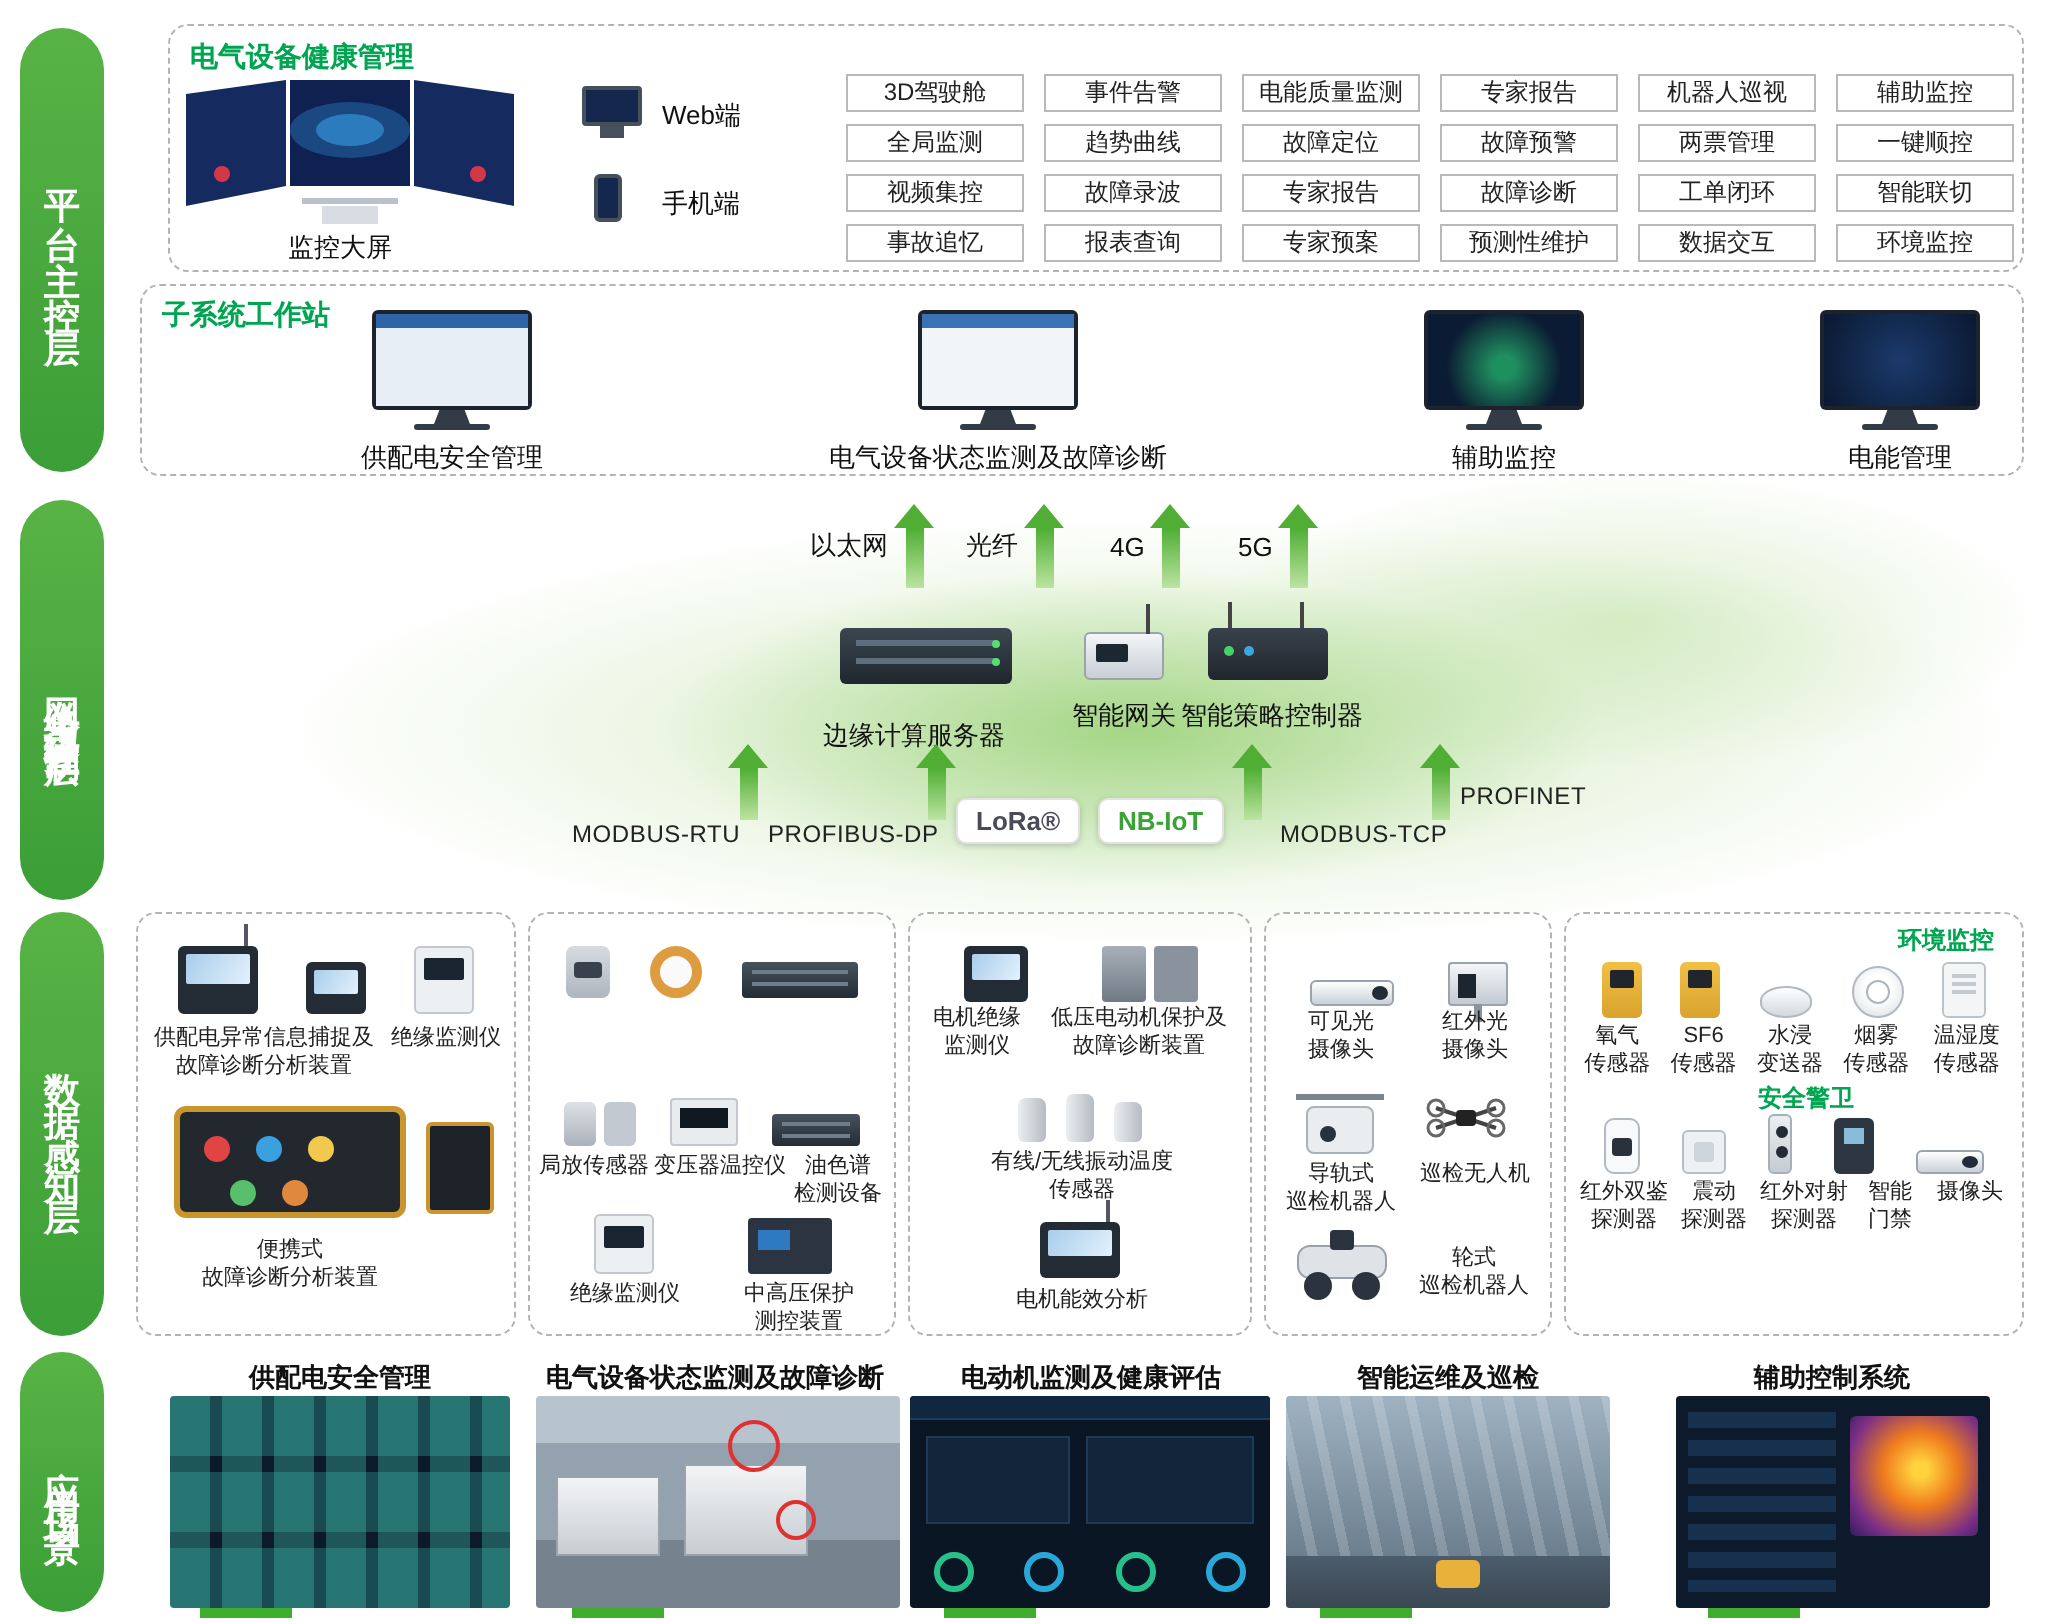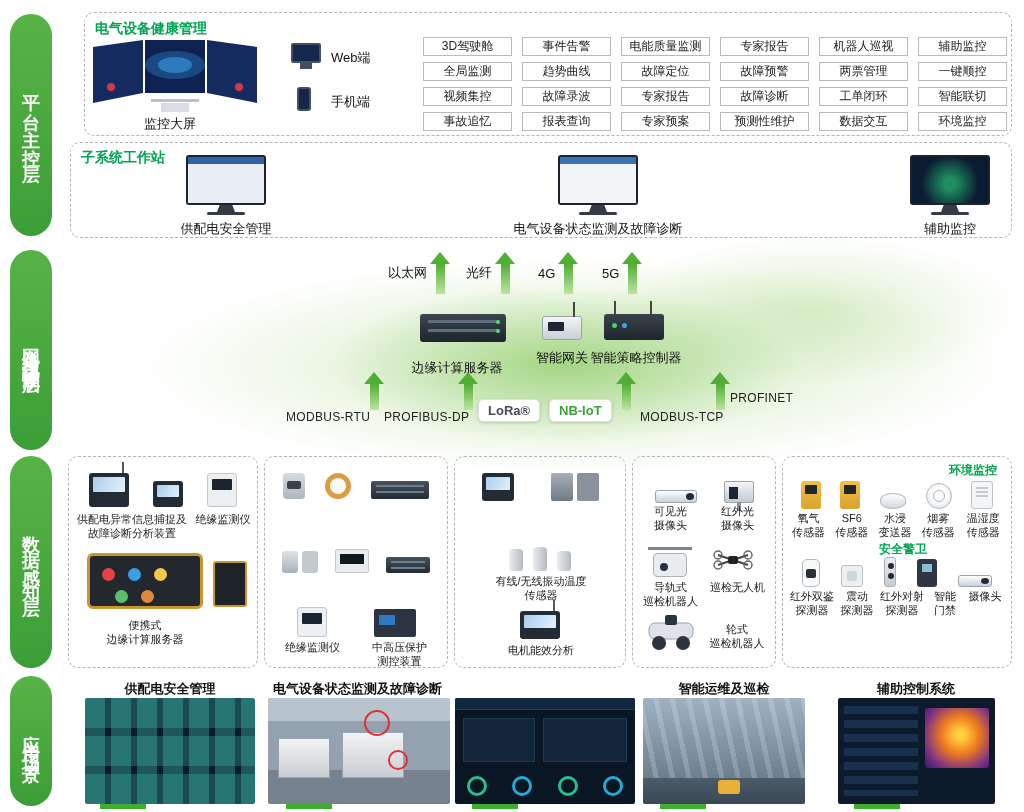--- a/index.html
+++ b/index.html
@@ -35,21 +35,21 @@
   
   .wsrow { position:absolute; display:flex; justify-content:space-between; align-items:flex-start; }
   .ws { display:flex; flex-direction:column; align-items:center; }
   .mon { width:80px; height:50px; background:#1d232c; border-radius:3px; padding:2px; }
   .mscr { width:100%; height:100%; }
   .mstand { width:18px; height:7px; background:#333b46; clip-path:polygon(15% 0,85% 0,100% 100%,0 100%); }
   .mbase { width:38px; height:3px; background:#333b46; border-radius:2px; }
   .wlabel { margin-top:5px; font-size:13px; color:#111; white-space:nowrap; }
 
   
-  .uplink { position:absolute; display:flex; align-items:center; gap:3px; }
+  .uplink { position:absolute; display:flex; align-items:center; gap:3px;margin-left:17px; }
   .uparrow { display:flex; flex-direction:column; align-items:center; }
   .uparrow.abs { position:absolute; }
   .uparrow .head { width:0; height:0; border-left:10px solid transparent; border-right:10px solid transparent; border-bottom:12px solid #4fae33; }
   .uparrow .body { width:9px; background:linear-gradient(180deg,#4fae33,#bce4a1); }
   .nlabel { font-size:13px; color:#111; white-space:nowrap; }
   .plabel { position:absolute; font-size:12px; color:#222; letter-spacing:.3px; white-space:nowrap; }
   .badge { position:absolute; background:#fff; border:1px solid #e2e2e2; border-radius:5px; box-shadow:0 1px 3px rgba(0,0,0,.18); font-size:13px; font-weight:bold; padding:3px 9px; white-space:nowrap; color:#4a4a58; }
   .badge.green { color:#3aa335; }
 
   
@@ -235,20 +235,28 @@
         <div class="wlabel">电气设备状态监测及故障诊断</div>
       </div>
       <div class="ws" style="width:90px">
         <div class="mon">
             <div class="mscr" style="background:radial-gradient(circle at 50% 58%, #1f8f5f 12%, #0b1b33 62%)"></div>
           </div>
         <div class="mstand"></div>
           <div class="mbase"></div>
         <div class="wlabel">辅助监控</div>
       </div>
+      <div class="ws" style="width:90px">
+        <div class="mon">
+            <div class="mscr" style="background:radial-gradient(circle at 50% 50%, #1b3a6b, #0a1830)"></div>
+          </div>
+        <div class="mstand"></div>
+          <div class="mbase"></div>
+        <div class="wlabel">电能管理</div>
+      </div>
     </div>
   </div>
 
   <div class="uplink" style="left:388px;top:252px">
     <span class="nlabel">以太网</span>
     <span class="uparrow">
         <span class="head"></span>
         <span class="body" style="height:30px"></span>
       </span>
   </div>
@@ -309,49 +317,61 @@
       <span class="ic ic-pm ant" style="width:40px;height:34px"></span>
       <span class="ic ic-pm" style="width:30px;height:26px"></span>
       <span class="ic ic-wd" style="width:30px;height:34px"></span>
     </div>
     <div class="albl" style="left:4px;top:56px;width:118px">供配电异常信息捕捉及
 故障诊断分析装置</div>
     <div class="albl" style="left:122px;top:56px;width:64px">绝缘监测仪</div>
     <span class="ic-portable" style="left:18px;top:96px;width:116px;height:56px"></span>
     <span class="ic-tablet" style="left:144px;top:104px;width:34px;height:46px"></span>
     <div class="albl" style="left:14px;top:162px;width:124px">便携式
-边缘计算服务器</div>
+故障诊断分析装置</div>
   </div>
 
   <div class="dbox" style="left:264px;top:456px;width:184px;height:212px">
     <div class="prow" style="top:10px;height:32px">
       <span class="ic ic-clamp" style="width:22px;height:26px"></span>
       <span class="ic ic-ring" style="width:26px;height:26px"></span>
       <span class="ic ic-rk" style="width:58px;height:18px"></span>
     </div>
     <div class="prow" style="top:88px;height:28px">
       <span class="ic ic-pd" style="width:16px;height:22px;box-shadow:20px 0 0 #c2c9d0;margin-right:20px"></span>
       <span class="ic ic-tc" style="width:34px;height:24px"></span>
       <span class="ic ic-rk" style="width:44px;height:16px"></span>
     </div>
+    <div class="lrow" style="top:120px">
+      <span class="lbl" style="width:56px">局放传感器</span>
+      <span class="lbl" style="width:70px">变压器温控仪</span>
+      <span class="lbl" style="width:48px">油色谱
+检测设备</span>
+    </div>
     <div class="prow" style="top:150px;height:30px">
       <span class="ic ic-wd" style="width:30px;height:30px"></span>
       <span class="ic ic-prot" style="width:42px;height:28px"></span>
     </div>
     <div class="lrow" style="top:184px">
       <span class="lbl" style="width:70px">绝缘监测仪</span>
       <span class="lbl" style="width:70px">中高压保护
 测控装置</span>
     </div>
   </div>
 
   <div class="dbox" style="left:454px;top:456px;width:172px;height:212px">
     <div class="prow" style="top:12px;height:32px">
       <span class="ic ic-pm" style="width:32px;height:28px"></span>
       <span class="ic ic-cont" style="width:22px;height:28px;box-shadow:26px 0 0 #8a939d;margin-right:26px"></span>
+    </div>
+    <div class="lrow" style="top:46px">
+      <span class="lbl" style="width:56px">电机绝缘
+监测仪</span>
+      <span class="lbl" style="width:100px">低压电动机保护及
+故障诊断装置</span>
     </div>
     <div class="prow" style="top:88px;height:26px;justify-content:center;gap:10px">
       <span class="ic ic-cyl" style="width:14px;height:22px"></span>
       <span class="ic ic-cyl" style="width:14px;height:24px"></span>
       <span class="ic ic-cyl" style="width:14px;height:20px"></span>
     </div>
     <div class="albl" style="left:20px;top:118px;width:132px">有线/无线振动温度
 传感器</div>
     <div class="prow" style="top:152px;height:30px;justify-content:center">
       <span class="ic ic-pm ant" style="width:40px;height:28px"></span>
@@ -438,20 +458,21 @@
       <span class="lbl" style="width:46px">红外对射
 探测器</span>
       <span class="lbl" style="width:32px">智能
 门禁</span>
       <span class="lbl" style="width:40px">摄像头</span>
     </div>
   </div>
 
   <div class="applabel" style="left:85px;width:170px">供配电安全管理</div>
   <div class="applabel" style="left:250px;width:215px">电气设备状态监测及故障诊断</div>
+  <div class="applabel" style="left:448px;width:195px">电动机监测及健康评估</div>
   <div class="applabel" style="left:638px;width:172px">智能运维及巡检</div>
   <div class="applabel" style="left:832px;width:168px">辅助控制系统</div>
 
   <div class="scr scr1" style="left:85px;width:170px"></div>
   <div class="scr scr2" style="left:268px;width:182px">
     <div class="mach" style="left:10px;top:40px;width:52px;height:40px"></div>
     <div class="mach" style="left:74px;top:34px;width:62px;height:46px"></div>
     <div class="redc" style="left:96px;top:12px;width:26px;height:26px"></div>
     <div class="redc" style="left:120px;top:52px;width:20px;height:20px"></div>
   </div>

